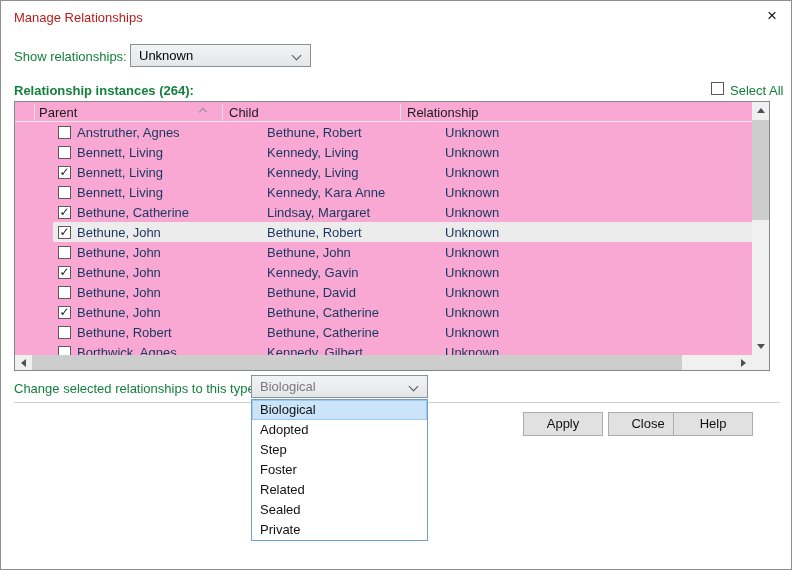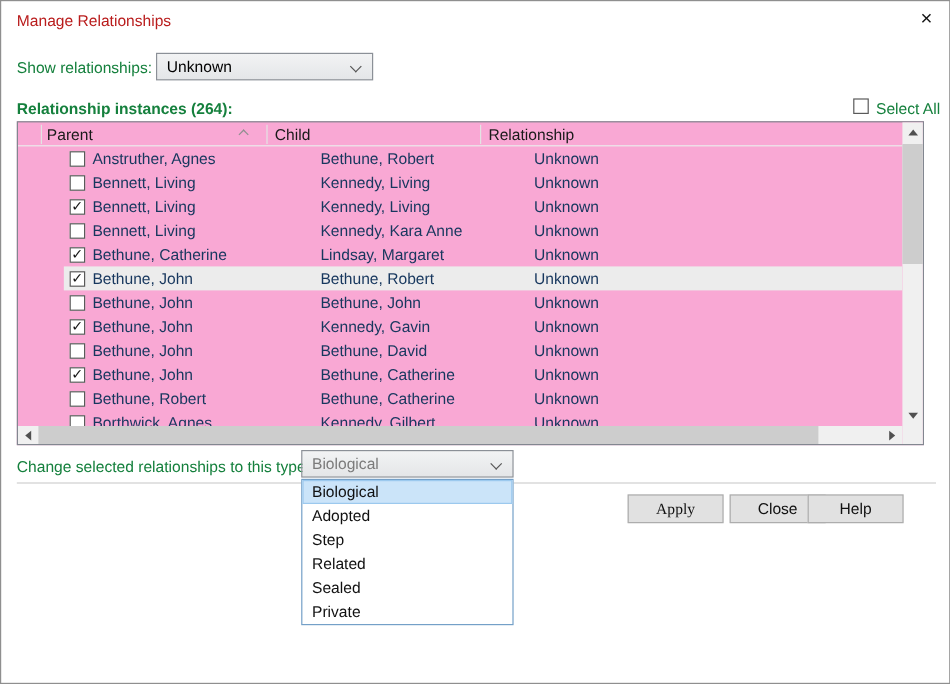--- a/index.html
+++ b/index.html
@@ -71,21 +71,21 @@
   .tri-up { width:0; height:0; border-left:4px solid transparent; border-right:4px solid transparent; border-bottom:5px solid #505050; }
   .tri-down { width:0; height:0; border-left:4px solid transparent; border-right:4px solid transparent; border-top:5px solid #505050; }
   .tri-left { width:0; height:0; border-top:4px solid transparent; border-bottom:4px solid transparent; border-right:5px solid #505050; }
   .tri-right { width:0; height:0; border-top:4px solid transparent; border-bottom:4px solid transparent; border-left:5px solid #505050; }
 
   
   .hr { position:absolute; left:13px; width:766px; top:401px; height:1px; background:#cfcfcf; }
   .btn { position:absolute; top:411px; width:80px; height:24px;
          background:var(--button-bg,#e1e1e1); border:1px solid var(--button-border,#adadad);
          font-size:13px; text-align:center; line-height:22px; color:#111; cursor:pointer; }
-  .btn-apply { left:522px;font-family:Liberation Serif, serif; } .btn-close { left:607px; } .btn-help { left:672px; }
+  .btn-apply { left:522px; } .btn-close { left:607px; } .btn-help { left:672px; }
 
   
   .list { position:absolute; left:250px; top:398px; width:177px; background:#fff;
           border:1px solid var(--list-border,#74a0c8); z-index:10; }
   .list-item { height:20px; line-height:20px; padding-left:8px; color:#111; cursor:pointer; }
   .list-item.sel { background:var(--highlight-bg,#cbe4f9); border:1px solid var(--highlight-border,#9cc9ee);
                    line-height:18px; padding-left:7px; }
 </style>
 </head>
 <body>
@@ -249,18 +249,19 @@
   <div class="hr"></div>
 
   <div class="btn btn-apply">Apply</div>
   <div class="btn btn-close">Close</div>
   <div class="btn btn-help">Help</div>
 
   <div class="list">
       <div class="list-item sel">Biological</div>
       <div class="list-item">Adopted</div>
       <div class="list-item">Step</div>
+      <div class="list-item">Foster</div>
       <div class="list-item">Related</div>
       <div class="list-item">Sealed</div>
       <div class="list-item">Private</div>
     </div>
 
 </div>
 
 </body></html>

